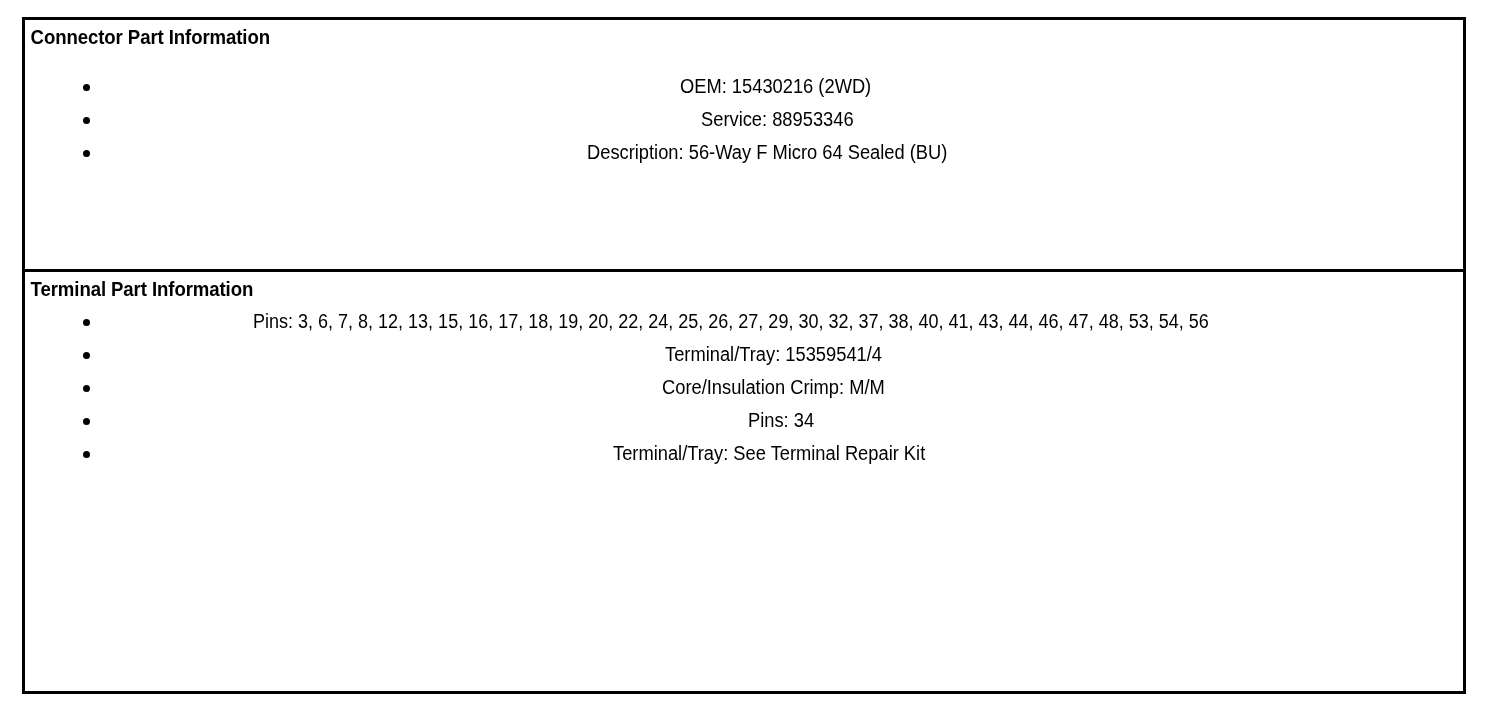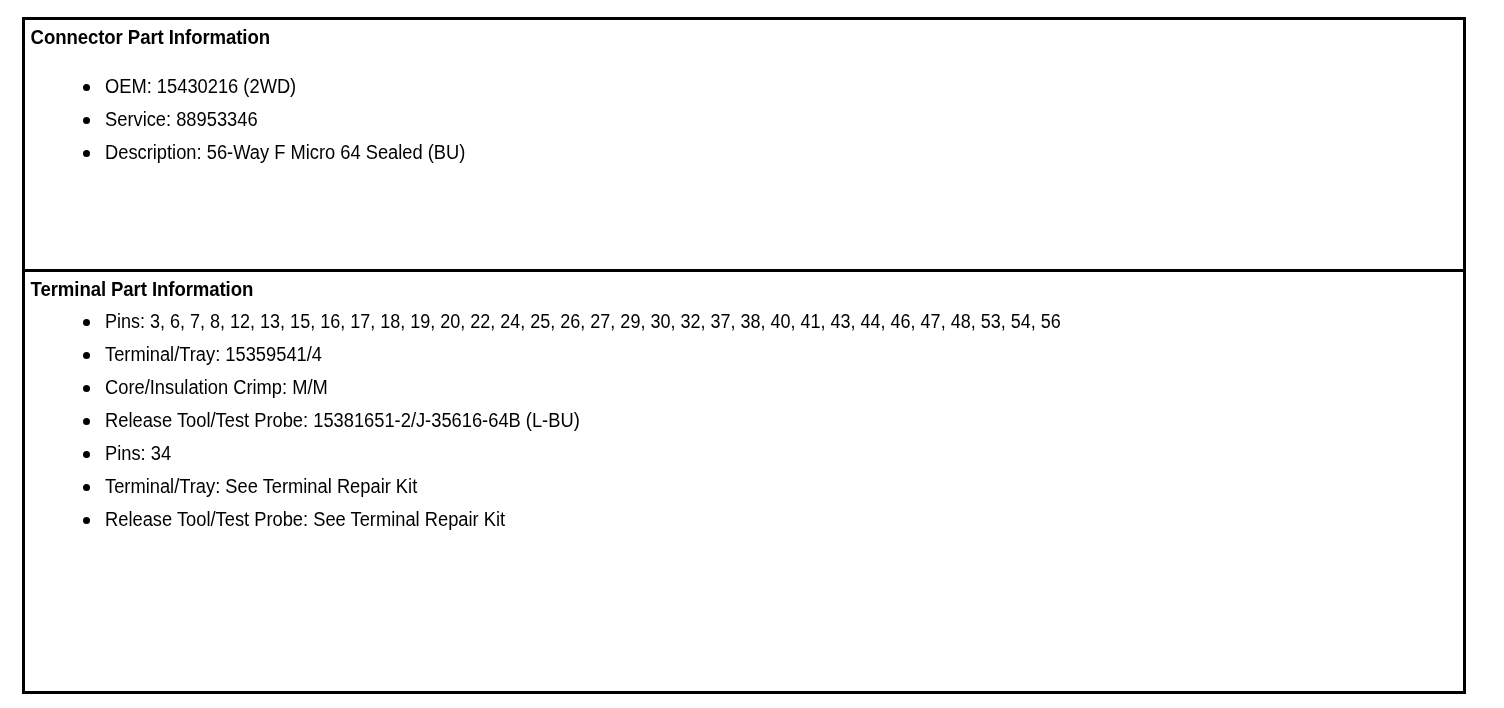--- a/index.html
+++ b/index.html
@@ -69,20 +69,21 @@
   .bullet-list.group-a { margin-top: 5px; }
   .bullet-list.group-b { }
 
   .bullet-item {
     position: relative;
     height: 33px;
     line-height: 33px;
     padding-left: 80px;   
     font-size: 20px;
     white-space: nowrap;
+    text-align: center;
   }
 
   .bullet-item .bullet-dot {
     position: absolute;
     left: 58px;            
     top: 14px;
     width: 7px;
     height: 7px;
     background: #000000;
     border-radius: 50%;
@@ -135,36 +136,28 @@
           <span class="bullet-text">Pins: 3, 6, 7, 8, 12, 13, 15, 16, 17, 18, 19, 20, 22, 24, 25, 26, 27, 29, 30, 32, 37, 38, 40, 41, 43, 44, 46, 47, 48, 53, 54, 56</span>
         </li>
         <li class="bullet-item">
           <span class="bullet-dot"></span>
           <span class="bullet-text">Terminal/Tray: 15359541/4</span>
         </li>
         <li class="bullet-item">
           <span class="bullet-dot"></span>
           <span class="bullet-text">Core/Insulation Crimp: M/M</span>
         </li>
-        <li class="bullet-item">
-          <span class="bullet-dot"></span>
-          <span class="bullet-text">Release Tool/Test Probe: 15381651-2/J-35616-64B (L-BU)</span>
-        </li>
       </ul>
 
       <ul class="bullet-list group-b">
         <li class="bullet-item">
           <span class="bullet-dot"></span>
           <span class="bullet-text">Pins: 34</span>
         </li>
         <li class="bullet-item">
           <span class="bullet-dot"></span>
           <span class="bullet-text">Terminal/Tray: See Terminal Repair Kit</span>
         </li>
-        <li class="bullet-item">
-          <span class="bullet-dot"></span>
-          <span class="bullet-text">Release Tool/Test Probe: See Terminal Repair Kit</span>
-        </li>
       </ul>
     </div>
 
   </div>
 </div>
 
 </body></html>

